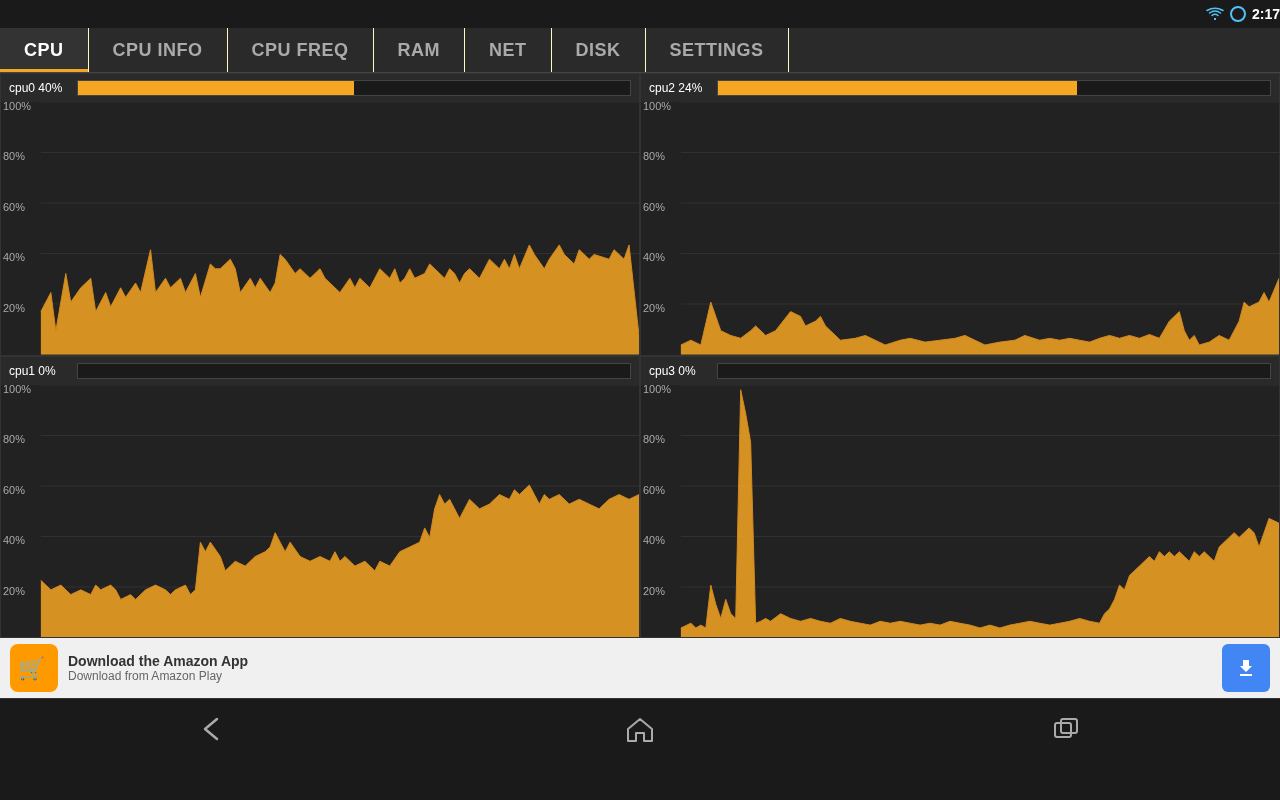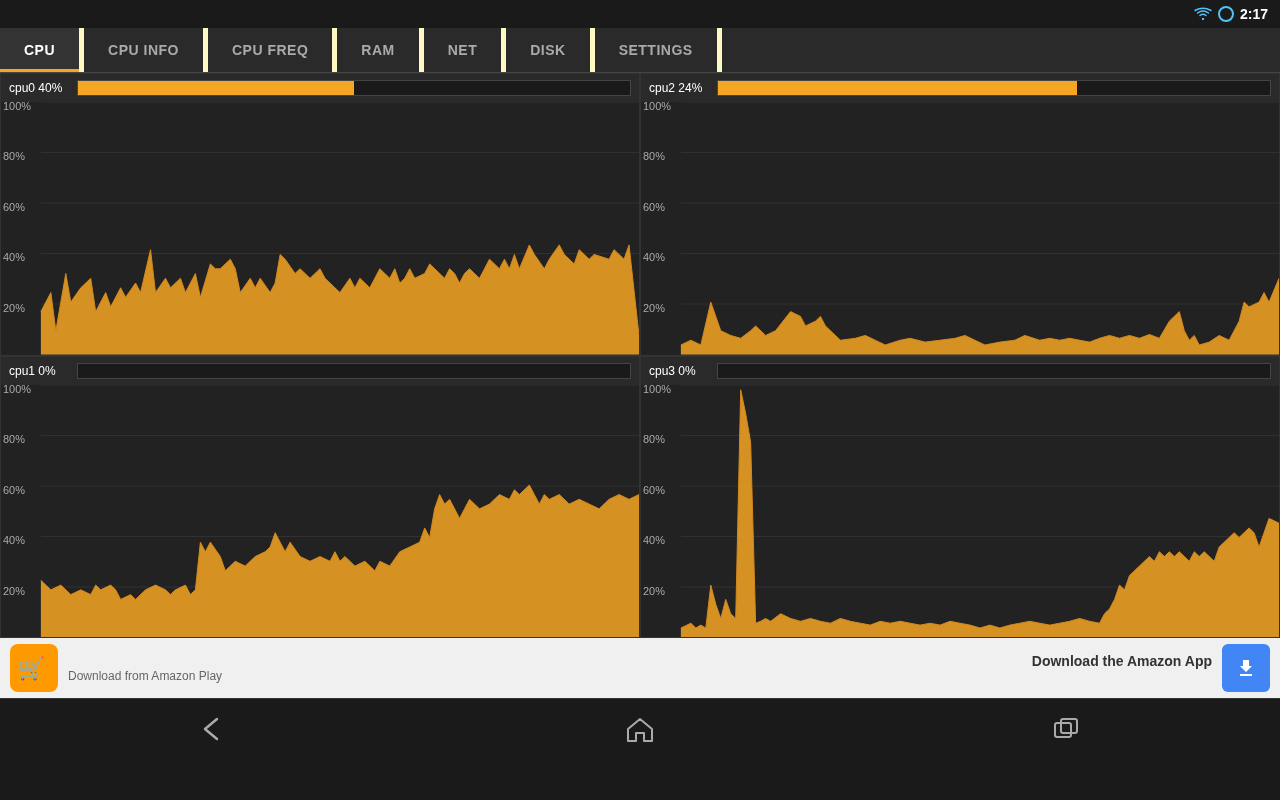--- a/index.html
+++ b/index.html
@@ -13,21 +13,21 @@
     }
 
     
     .status-bar {
       width: 100%;
       height: 28px;
       background: #1a1a1a;
       display: flex;
       align-items: center;
       justify-content: flex-end;
-      padding-right: 12px;
+      padding-right: 0;
       gap: 8px;
     }
     .status-bar-icons {
       display: flex;
       align-items: center;
       gap: 6px;
     }
     .status-time {
       font-size: 14px;
       font-weight: bold;
@@ -39,25 +39,25 @@
       display: flex;
       background: #2a2a2a;
       border-bottom: 1px solid #444;
       height: 45px;
     }
     .tab {
       display: flex;
       align-items: center;
       justify-content: center;
       padding: 0 24px;
-      font-size: 14px;
+      font-size: 18px;
       font-weight: bold;
       color: #aaa;
       cursor: pointer;
-      border-right: 5px solid #fef9c3;
+      border-right: 1px solid #fef9c3;
       position: relative;
       text-transform: uppercase;
       letter-spacing: 0.5px;
     }
     .tab.active {
       color: #fff;
       background: #333;
     }
     .tab.active::after {
       content: '';
@@ -164,21 +164,20 @@
     }
 
     .ad-text-block {
       flex: 1;
     }
 
     .ad-title {
       font-size: 14px;
       font-weight: bold;
       color: #333;
-      text-align: right;
     }
 
     .ad-subtitle {
       font-size: 12px;
       color: #666;
     }
 
     .ad-download-btn {
       width: 48px;
       height: 48px;

